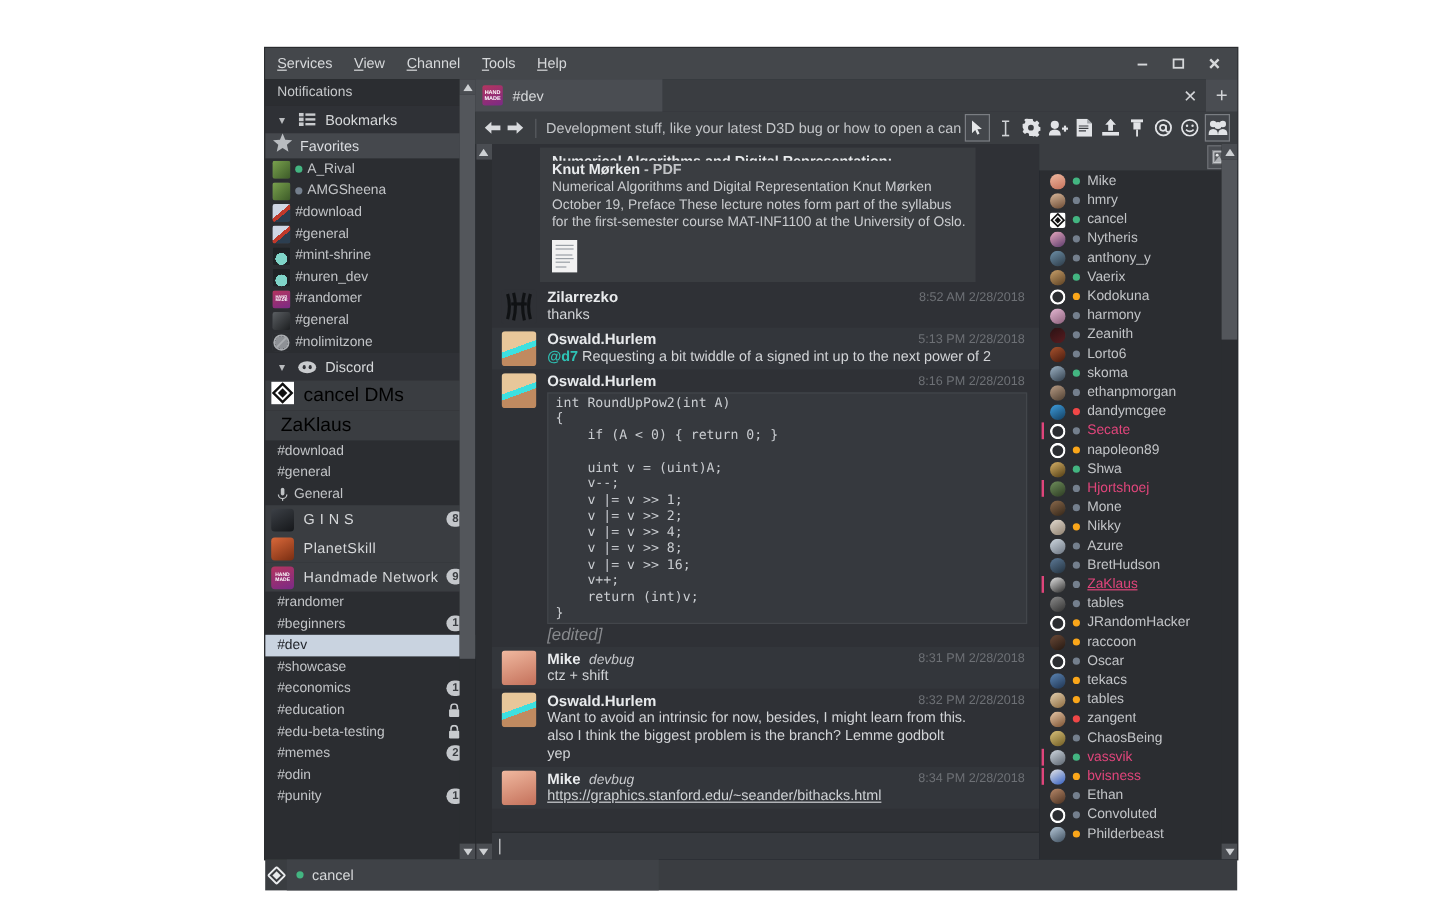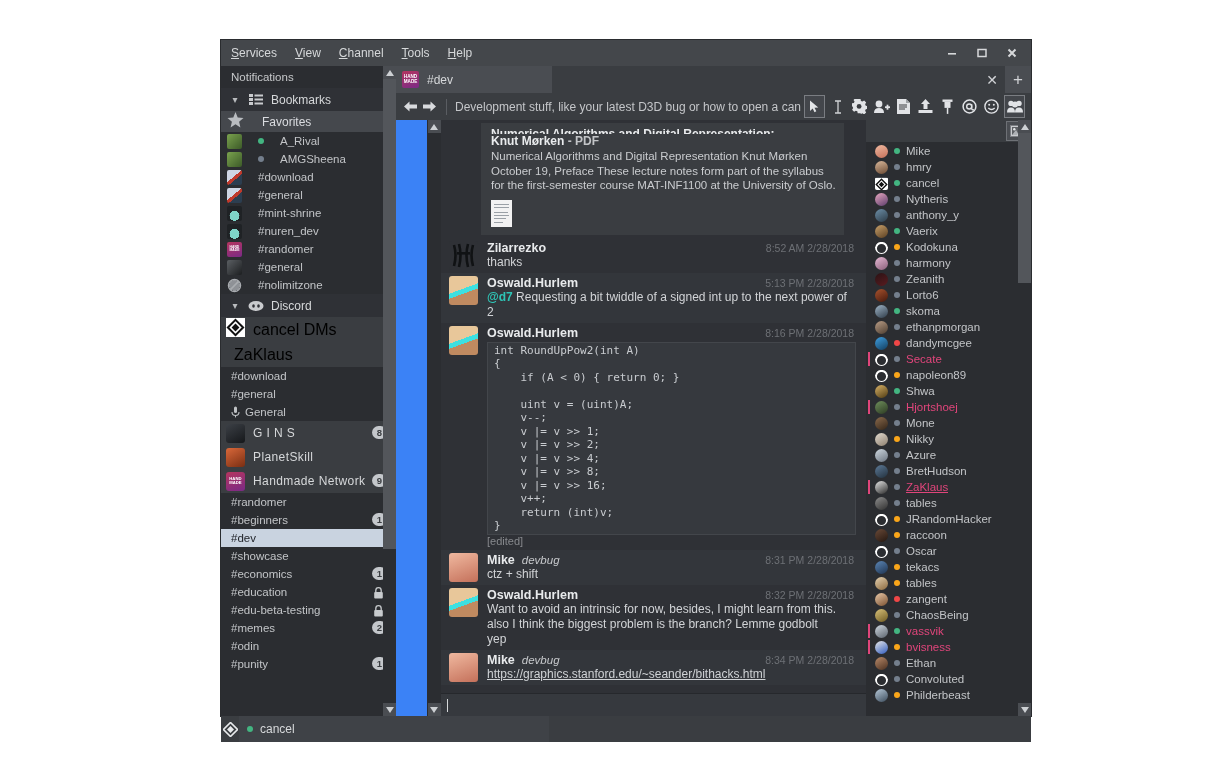--- a/index.html
+++ b/index.html
@@ -22,21 +22,21 @@
 
   
   .sidebar{width:175px;background:#2b2d31;display:flex;flex-direction:column;position:relative;}
   .sb-scroll{flex:1;overflow:hidden;position:relative;}
   .sb-head{height:22px;display:flex;align-items:center;padding-left:10px;font-size:11.5px;color:#c6c8ca;background:#2b2d31;}
   .grp{height:23px;display:flex;align-items:center;gap:7px;padding-left:8px;background:#2f3136;}
   .grp .chev{font-size:10px;color:#b9bbbe;width:12px;text-align:center;}
   .grp .gicon{width:16px;height:16px;display:flex;align-items:center;justify-content:center;}
   .grp .glabel{font-size:12px;color:#d6d8da;}
 
-  .row{height:18px;display:flex;align-items:center;padding-left:6px;gap:16px;position:relative;cursor:default;}
+  .row{height:18px;display:flex;align-items:center;padding-left:6px;gap:4px;position:relative;cursor:default;}
   .row.selfav{background:#45484d;}
   .ava{width:15px;height:15px;border-radius:2px;flex:none;background:#4a4d52;
        background-size:cover;position:relative;overflow:hidden;}
   .dot{width:6px;height:6px;border-radius:50%;flex:none;}
   .nm{font-size:11.5px;color:#c2c4c7;white-space:nowrap;overflow:hidden;text-overflow:ellipsis;}
   .chrow{height:18px;display:flex;align-items:center;padding-left:10px;gap:5px;position:relative;}
   .chrow.sel{background:#c9d3e0;}
   .chrow.sel .nm{color:#22252b;}
   .badge{position:absolute;right:9px;top:2px;min-width:15px;height:13px;border-radius:7px;
          background:#c4c7cb;color:#3a3d41;font-size:9.5px;line-height:13px;text-align:center;padding:0 3px;
@@ -65,38 +65,38 @@
   .tbtn.plus{background:#4a4d52;font-size:17px;}
 
   .topicbar{height:27px;background:#3a3d41;display:flex;align-items:center;gap:2px;padding-left:6px;}
   .navbtn{width:17px;height:22px;display:flex;align-items:center;justify-content:center;color:#d6d8da;}
   .sep{width:1px;height:16px;background:#5a5d62;margin:0 6px;}
   .topic{flex:1;font-size:12px;color:#c4c6c9;white-space:nowrap;overflow:hidden;min-width:0;}
   .tools{display:flex;align-items:center;gap:3px;padding-right:6px;}
   .tool{width:19px;height:21px;display:flex;align-items:center;justify-content:center;color:#d9dbde;}
   .tool.boxed{border:1px solid #7a7d82;background:#43464b;}
 
-  .content{flex:1;display:flex;min-height:0;background:#3b82f6;padding-left:31px;}
+  .content{flex:1;display:flex;min-height:0;background:#0f172a;}
   .msgcol{flex:1;display:flex;flex-direction:column;min-width:0;position:relative;background:#2f3136;}
   .msgarea{flex:1;overflow:hidden;position:relative;padding-top:2px;}
   .leftscroll{width:14px;background:#2b2d31;display:flex;flex-direction:column;align-items:center;}
   .lsa{width:13px;height:13px;background:#4a4d52;display:flex;align-items:center;justify-content:center;}
 
   .msg{display:flex;gap:9px;padding:3px 10px 3px 8px;position:relative;}
   .msg.alt{background:#33363b;}
   .mava{width:29px;height:29px;border-radius:3px;flex:none;overflow:hidden;position:relative;background:#3f4248;}
   .mbody{flex:1;min-width:0;}
   .mhead{display:flex;align-items:baseline;gap:7px;position:relative;}
   .mauthor{font-size:12.5px;font-weight:bold;color:#e8eaec;}
   .mnick{font-size:11.5px;font-style:italic;color:#c7c9cc;}
   .mtime{position:absolute;right:2px;top:1px;font-size:10.5px;color:#6d7075;white-space:nowrap;}
   .mtext{font-size:12px;color:#d2d4d7;line-height:15px;white-space:pre-wrap;word-wrap:break-word;}
   .mention{color:#2ec4b6;font-weight:bold;}
   .link{color:#cfd2d5;text-decoration:underline;}
-  .edited{font-size:11px;color:#87898d;}
+  .edited{font-size:14px;color:#87898d;font-style:italic;}
 
   .embed{background:#3a3d41;border-left:0;padding:4px 8px 8px 10px;max-width:345px;margin-top:1px;}
   .etitle{font-size:12px;font-weight:bold;color:#e9ebed;line-height:14px;}
   .etitle .dim{color:#c2c4c7;font-weight:bold;}
   .edesc{font-size:11.5px;color:#cacccf;line-height:14.5px;margin-top:1px;}
   .ethumb{width:21px;height:27px;background:#f2f2f2;margin-top:7px;position:relative;overflow:hidden;}
   .ethumb i{position:absolute;left:3px;background:#9aa0a6;height:1px;display:block;}
 
   .code{background:#36393e;border:1px solid #43464b;margin-top:2px;padding:1px 6px;
         font-family:"DejaVu Sans Mono",monospace;font-size:11px;color:#c9ccd0;line-height:13.5px;white-space:pre;}

